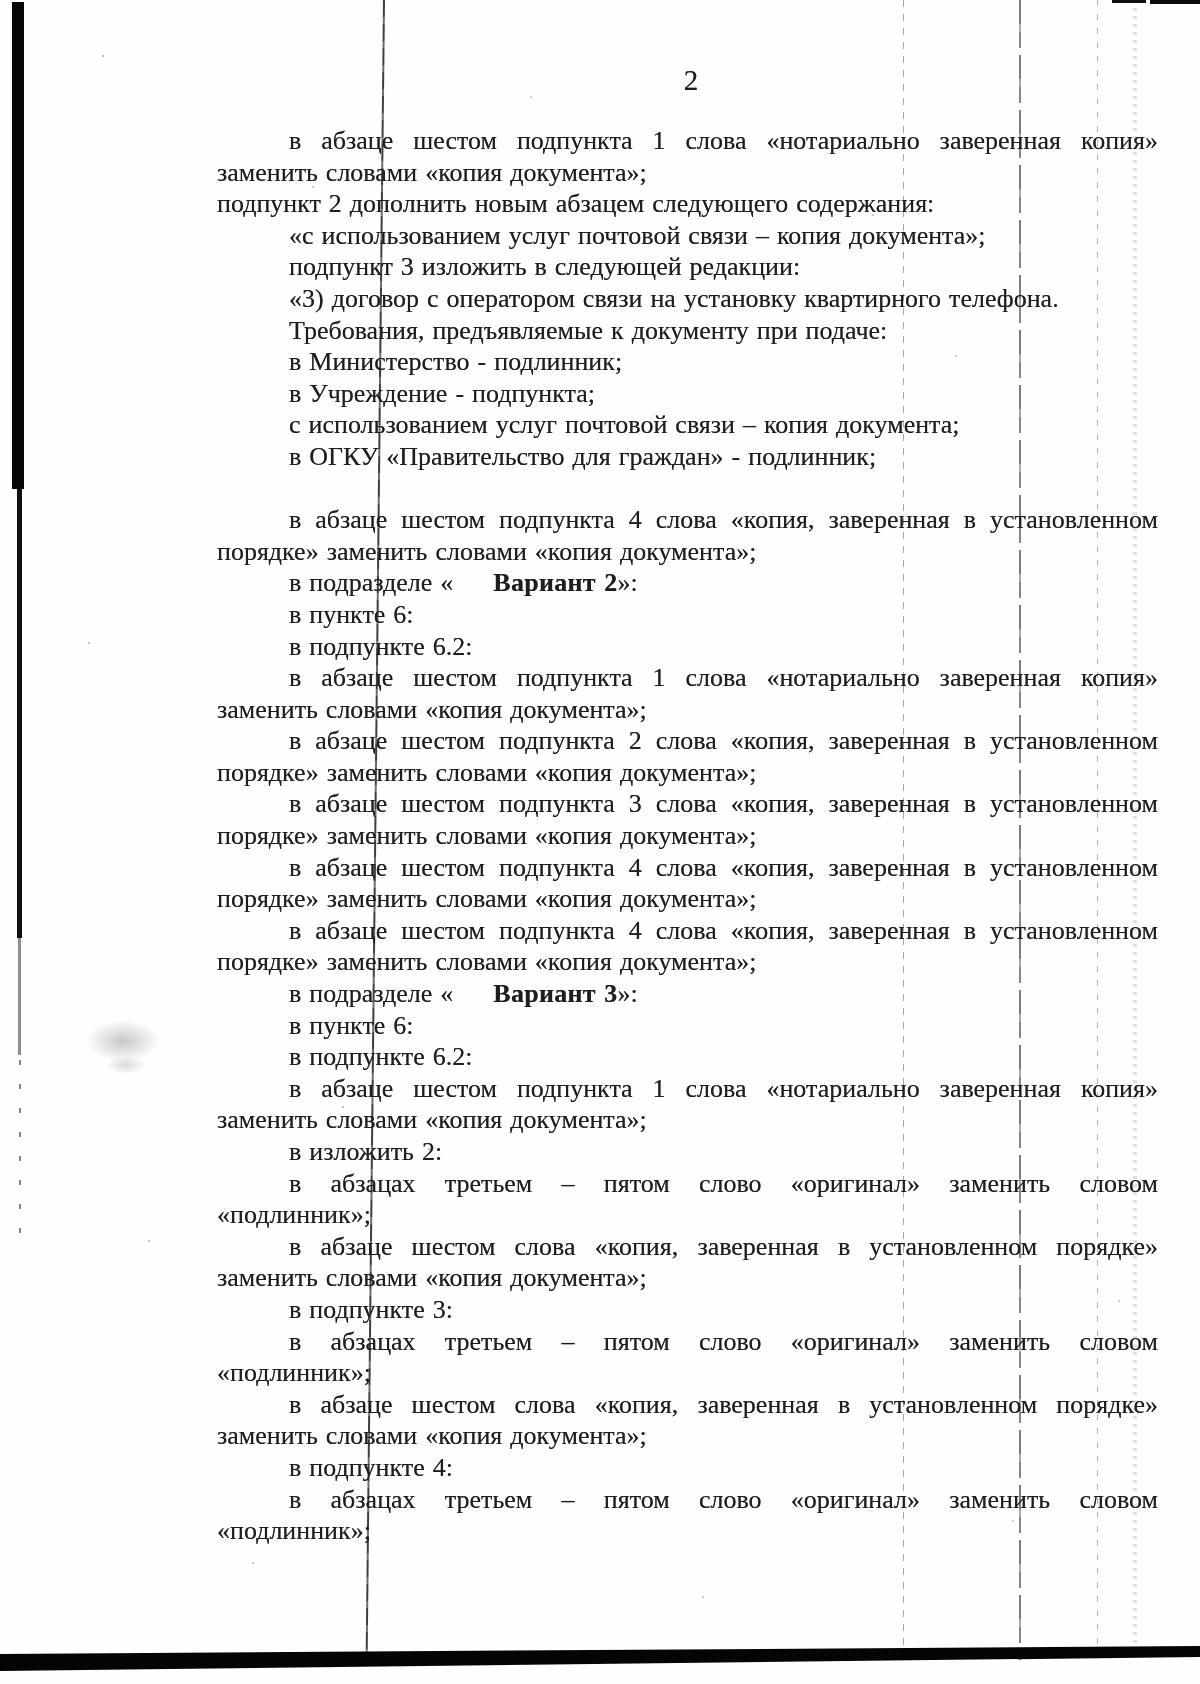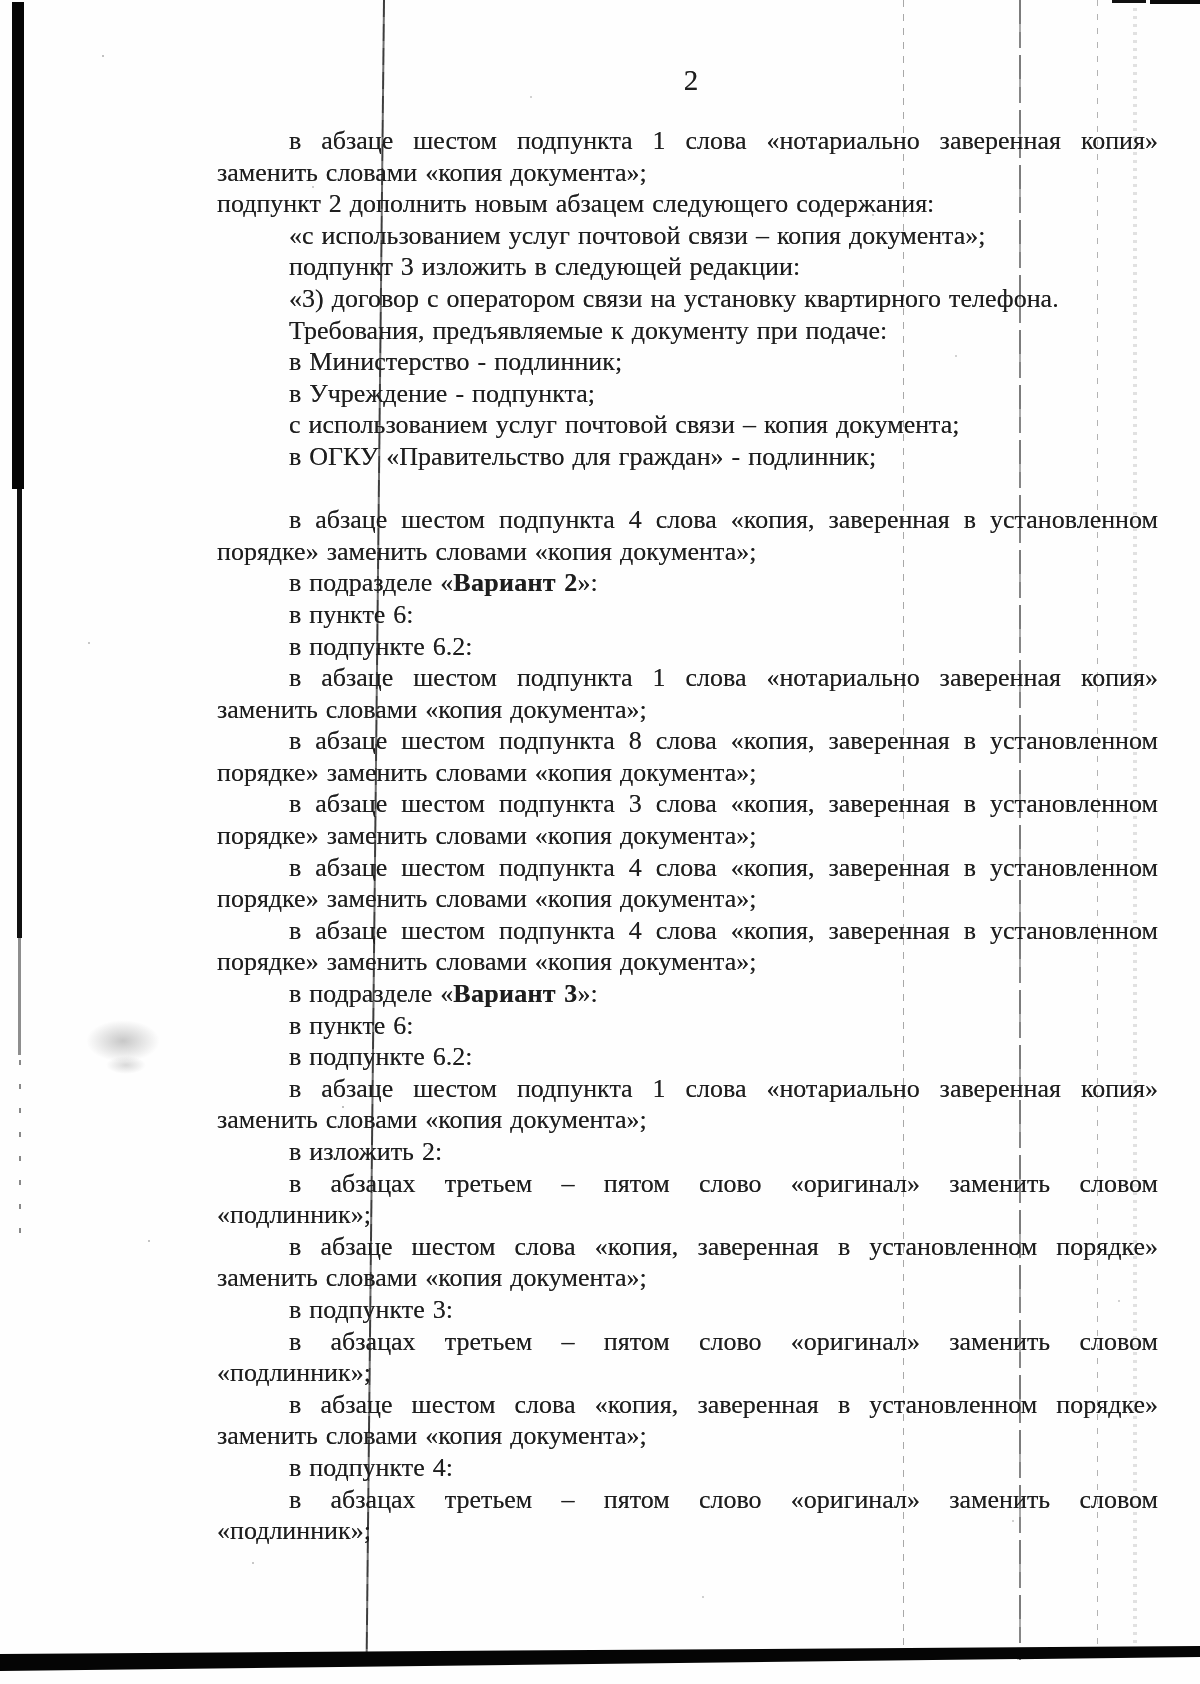--- a/index.html
+++ b/index.html
@@ -42,21 +42,21 @@
     min-height: 31.6px;
     word-spacing: 1.5px;
     text-shadow: 0 0 0.6px rgba(25,25,25,0.65);
     white-space: normal;
   }
   .line.indent { padding-left: 72px; }
   .line.justify {
     text-align: justify;
     text-align-last: justify;
   }
-  .line b { font-weight: bold; letter-spacing: 0.3px; }
+  .line b { font-weight: bold; letter-spacing: 0.3px; margin-left: 40px; }
   
   .artifact { position: absolute; }
   .left-bar-thick   { left: 12px; top: 2px;   width: 12px; height: 487px;  background: #060606; }
   .left-bar-thin    { left: 17px; top: 489px; width: 5px;  height: 449px;  background: #101010; }
   .left-bar-fade    { left: 18px; top: 938px; width: 3px;  height: 117px;  background: #8e8e8e; }
   .left-bar-tail    { left: 19px; top: 1060px; width: 2px; height: 185px;
                       background: repeating-linear-gradient(180deg, rgba(40,40,40,0.55) 0 5px, transparent 5px 24px); }
   .fold-line {
     left: 383px; top: 0; width: 2px; height: 1652px;
     background: repeating-linear-gradient(180deg, #3d3d3d 0 17px, #6e6e6e 17px 24px);
@@ -149,21 +149,21 @@
       <div class="line indent">с использованием услуг почтовой связи – копия документа;</div>
       <div class="line indent">в ОГКУ «Правительство для граждан» - подлинник;</div>
       <div class="line">&nbsp;</div>
       <div class="line indent justify">в абзаце шестом подпункта 4 слова «копия, заверенная в установленном</div>
       <div class="line">порядке» заменить словами «копия документа»;</div>
       <div class="line indent"><span>в подразделе «</span><b>Вариант 2</b><span>»:</span></div>
       <div class="line indent">в пункте 6:</div>
       <div class="line indent">в подпункте 6.2:</div>
       <div class="line indent justify">в абзаце шестом подпункта 1 слова «нотариально заверенная копия»</div>
       <div class="line">заменить словами «копия документа»;</div>
-      <div class="line indent justify">в абзаце шестом подпункта 8 слова «копия, заверенная в установленном</div>
+      <div class="line indent justify">в абзаце шестом подпункта 2 слова «копия, заверенная в установленном</div>
       <div class="line">порядке» заменить словами «копия документа»;</div>
       <div class="line indent justify">в абзаце шестом подпункта 3 слова «копия, заверенная в установленном</div>
       <div class="line">порядке» заменить словами «копия документа»;</div>
       <div class="line indent justify">в абзаце шестом подпункта 4 слова «копия, заверенная в установленном</div>
       <div class="line">порядке» заменить словами «копия документа»;</div>
       <div class="line indent justify">в абзаце шестом подпункта 4 слова «копия, заверенная в установленном</div>
       <div class="line">порядке» заменить словами «копия документа»;</div>
       <div class="line indent"><span>в подразделе «</span><b>Вариант 3</b><span>»:</span></div>
       <div class="line indent">в пункте 6:</div>
       <div class="line indent">в подпункте 6.2:</div>

